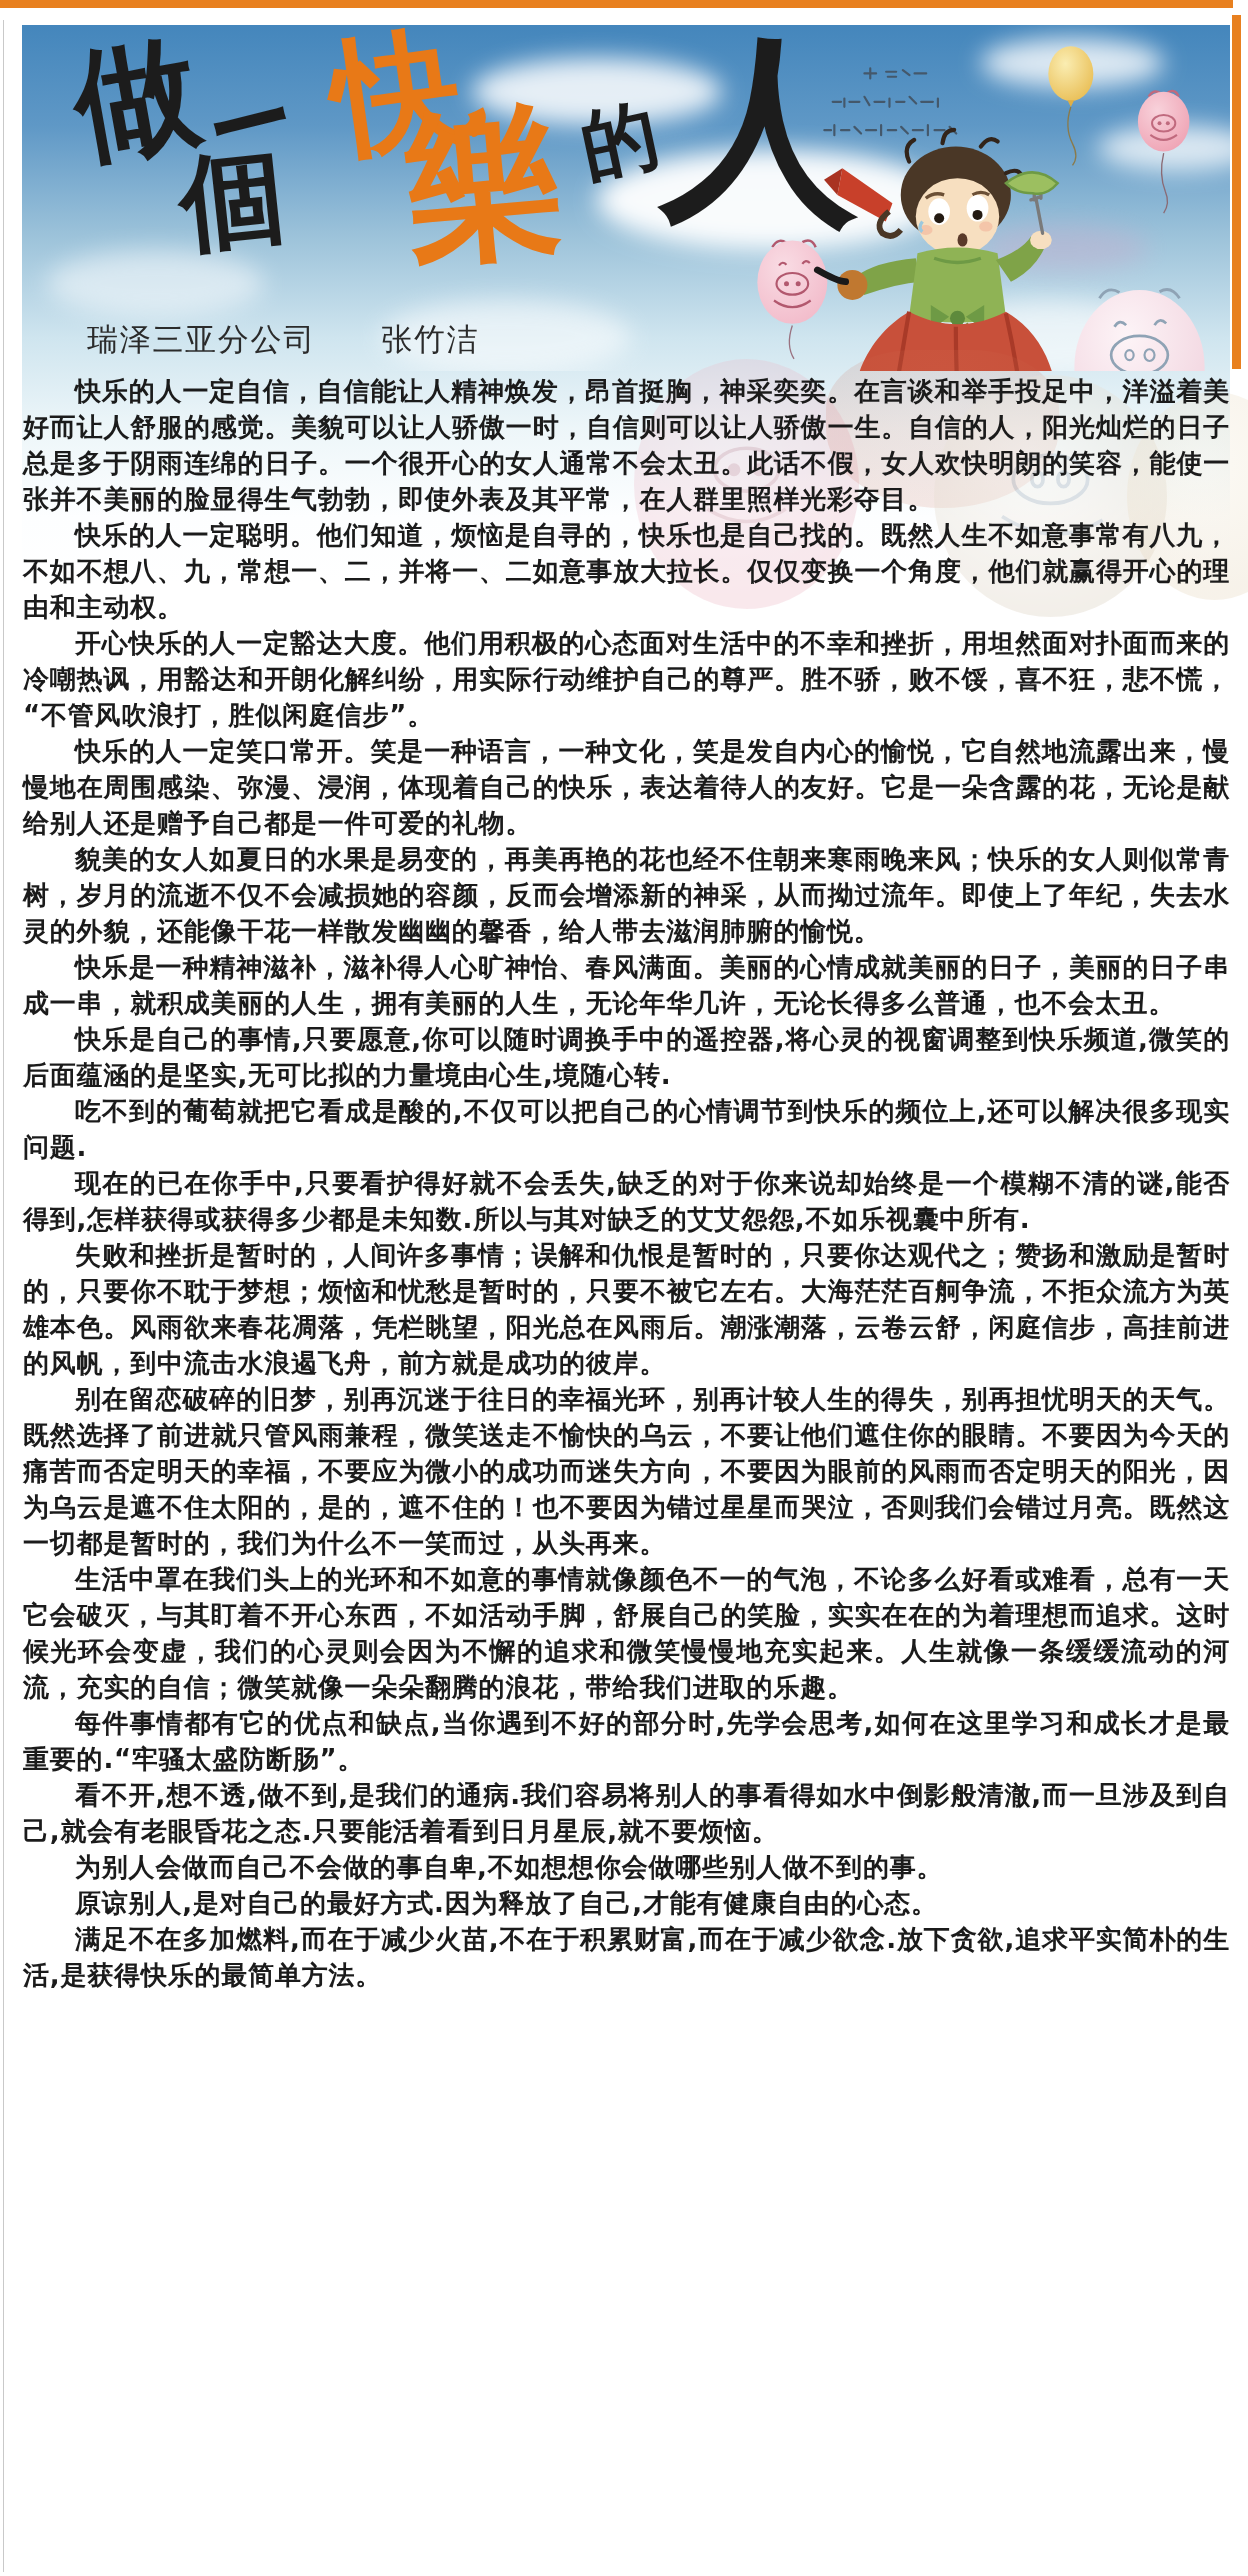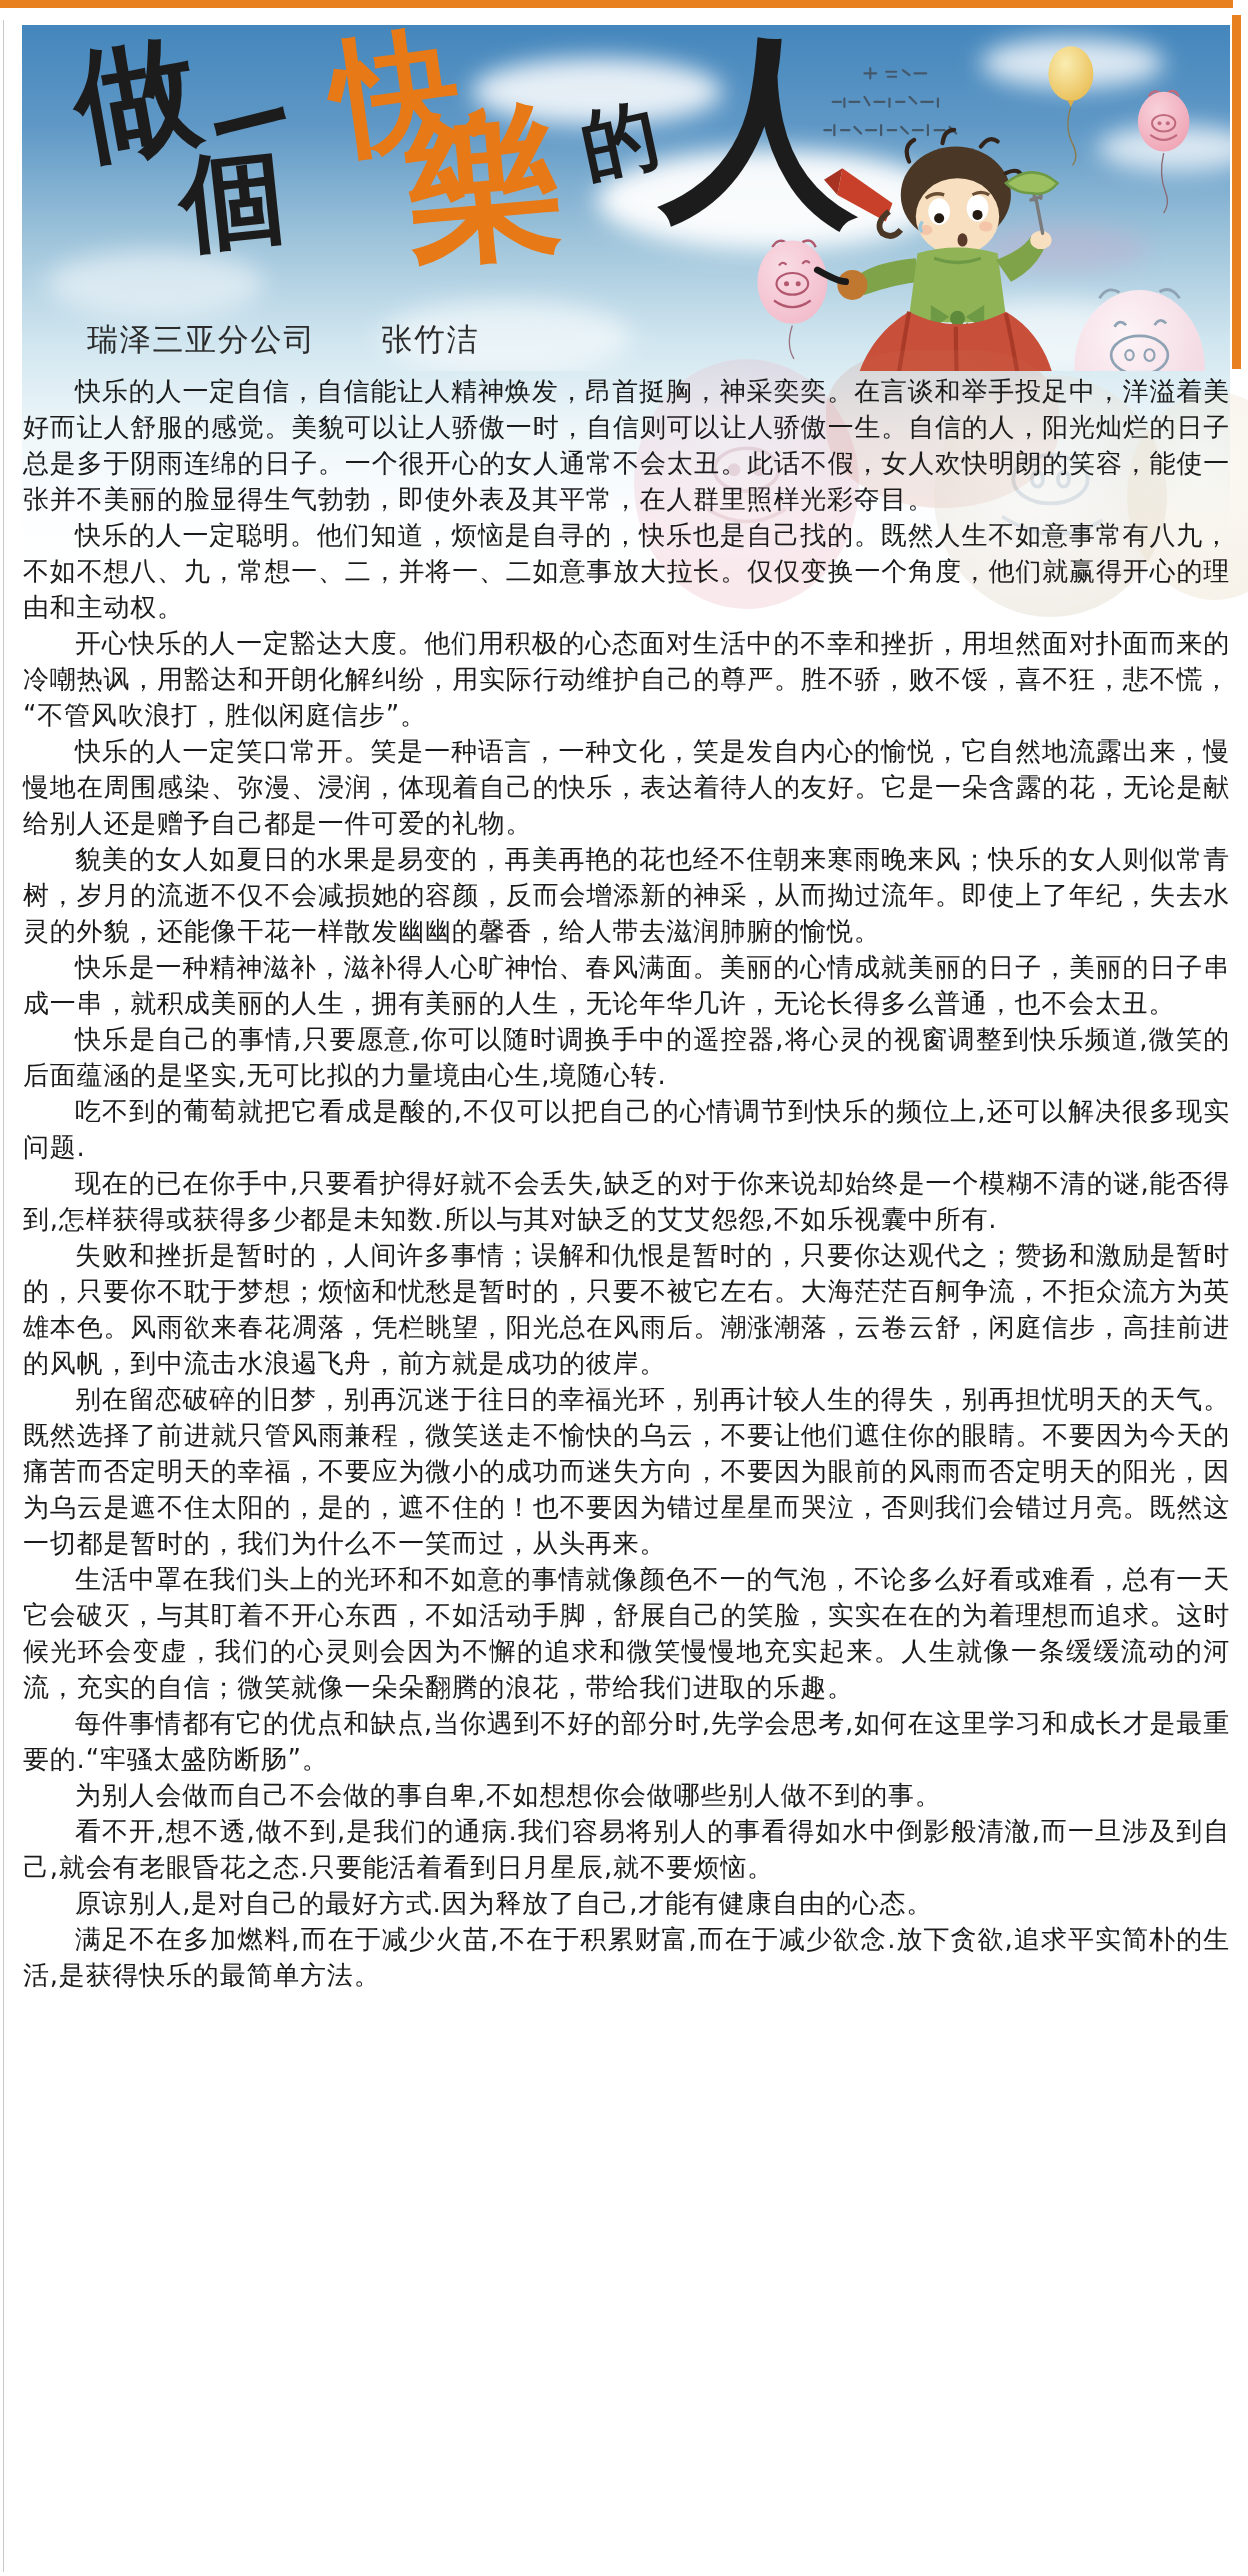--- a/index.html
+++ b/index.html
@@ -42,21 +42,21 @@
   .ghost{position:absolute;border-radius:50%;}
   .g-pink {left:634px; top:359px;width:225px;height:250px;background:radial-gradient(circle at 40% 35%, #F3CBD6 0%, #E8A7B8 70%);opacity:.25;}
   .g-skirt{left:826px; top:350px;width:233px;height:158px;background:radial-gradient(circle at 50% 30%, #D97A5E 0%, #C65A3F 80%);opacity:.14;border-radius:45% 45% 60% 60%;}
   .g-white{left:934px;top:375px;width:233px;height:242px;background:radial-gradient(circle at 42% 35%, #FBF8F2 0%, #DCD2C2 75%);opacity:.35;}
   .g-cream{left:1127px;top:392px;width:175px;height:208px;background:radial-gradient(circle at 42% 35%, #F6EEDC 0%, #E4D4B8 75%);opacity:.3;}
   .ghost svg{position:absolute;left:0;top:0;width:100%;height:100%;}
 
   
   .article{position:absolute;left:23px;top:373px;width:1207px;z-index:3;
     font-size:26px;line-height:36px;letter-spacing:0.8px;color:#1B1B1B;text-align:justify;}
-  .article p{margin:0;text-indent:2em;}
+  .article p{margin:0;text-indent:2em;font-weight:bold;}
 </style>
 </head>
 <body>
 
 <div class="page">
 
   <div class="top-bar"></div>
   <div class="right-stripe"></div>
   <div class="left-rule"></div>
 
@@ -237,20 +237,20 @@
       <p>快乐的人一定笑口常开。笑是一种语言，一种文化，笑是发自内心的愉悦，它自然地流露出来，慢慢地在周围感染、弥漫、浸润，体现着自己的快乐，表达着待人的友好。它是一朵含露的花，无论是献给别人还是赠予自己都是一件可爱的礼物。</p>
       <p>貌美的女人如夏日的水果是易变的，再美再艳的花也经不住朝来寒雨晚来风；快乐的女人则似常青树，岁月的流逝不仅不会减损她的容颜，反而会增添新的神采，从而拗过流年。即使上了年纪，失去水灵的外貌，还能像干花一样散发幽幽的馨香，给人带去滋润肺腑的愉悦。</p>
       <p>快乐是一种精神滋补，滋补得人心旷神怡、春风满面。美丽的心情成就美丽的日子，美丽的日子串成一串，就积成美丽的人生，拥有美丽的人生，无论年华几许，无论长得多么普通，也不会太丑。</p>
       <p>快乐是自己的事情,只要愿意,你可以随时调换手中的遥控器,将心灵的视窗调整到快乐频道,微笑的后面蕴涵的是坚实,无可比拟的力量境由心生,境随心转.</p>
       <p>吃不到的葡萄就把它看成是酸的,不仅可以把自己的心情调节到快乐的频位上,还可以解决很多现实问题.</p>
       <p>现在的已在你手中,只要看护得好就不会丢失,缺乏的对于你来说却始终是一个模糊不清的谜,能否得到,怎样获得或获得多少都是未知数.所以与其对缺乏的艾艾怨怨,不如乐视囊中所有.</p>
       <p>失败和挫折是暂时的，人间许多事情；误解和仇恨是暂时的，只要你达观代之；赞扬和激励是暂时的，只要你不耽于梦想；烦恼和忧愁是暂时的，只要不被它左右。大海茫茫百舸争流，不拒众流方为英雄本色。风雨欲来春花凋落，凭栏眺望，阳光总在风雨后。潮涨潮落，云卷云舒，闲庭信步，高挂前进的风帆，到中流击水浪遏飞舟，前方就是成功的彼岸。</p>
       <p>别在留恋破碎的旧梦，别再沉迷于往日的幸福光环，别再计较人生的得失，别再担忧明天的天气。既然选择了前进就只管风雨兼程，微笑送走不愉快的乌云，不要让他们遮住你的眼睛。不要因为今天的痛苦而否定明天的幸福，不要应为微小的成功而迷失方向，不要因为眼前的风雨而否定明天的阳光，因为乌云是遮不住太阳的，是的，遮不住的！也不要因为错过星星而哭泣，否则我们会错过月亮。既然这一切都是暂时的，我们为什么不一笑而过，从头再来。</p>
       <p>生活中罩在我们头上的光环和不如意的事情就像颜色不一的气泡，不论多么好看或难看，总有一天它会破灭，与其盯着不开心东西，不如活动手脚，舒展自己的笑脸，实实在在的为着理想而追求。这时候光环会变虚，我们的心灵则会因为不懈的追求和微笑慢慢地充实起来。人生就像一条缓缓流动的河流，充实的自信；微笑就像一朵朵翻腾的浪花，带给我们进取的乐趣。</p>
       <p>每件事情都有它的优点和缺点,当你遇到不好的部分时,先学会思考,如何在这里学习和成长才是最重要的.“牢骚太盛防断肠”。</p>
+      <p>看不开,想不透,做不到,是我们的通病.我们容易将别人的事看得如水中倒影般清澈,而一旦涉及到自己,就会有老眼昏花之态.只要能活着看到日月星辰,就不要烦恼。</p>
       <p>为别人会做而自己不会做的事自卑,不如想想你会做哪些别人做不到的事。</p>
-      <p>看不开,想不透,做不到,是我们的通病.我们容易将别人的事看得如水中倒影般清澈,而一旦涉及到自己,就会有老眼昏花之态.只要能活着看到日月星辰,就不要烦恼。</p>
       <p>原谅别人,是对自己的最好方式.因为释放了自己,才能有健康自由的心态。</p>
       <p>满足不在多加燃料,而在于减少火苗,不在于积累财富,而在于减少欲念.放下贪欲,追求平实简朴的生活,是获得快乐的最简单方法。</p>
     </div>
 
 </div>
 
 
 </body></html>

